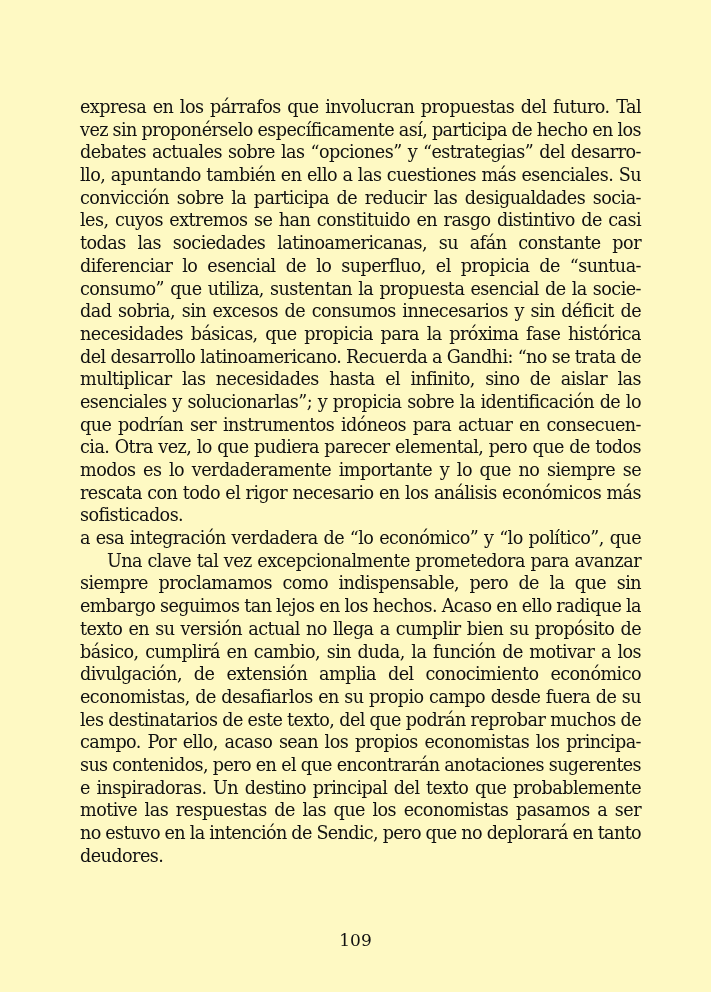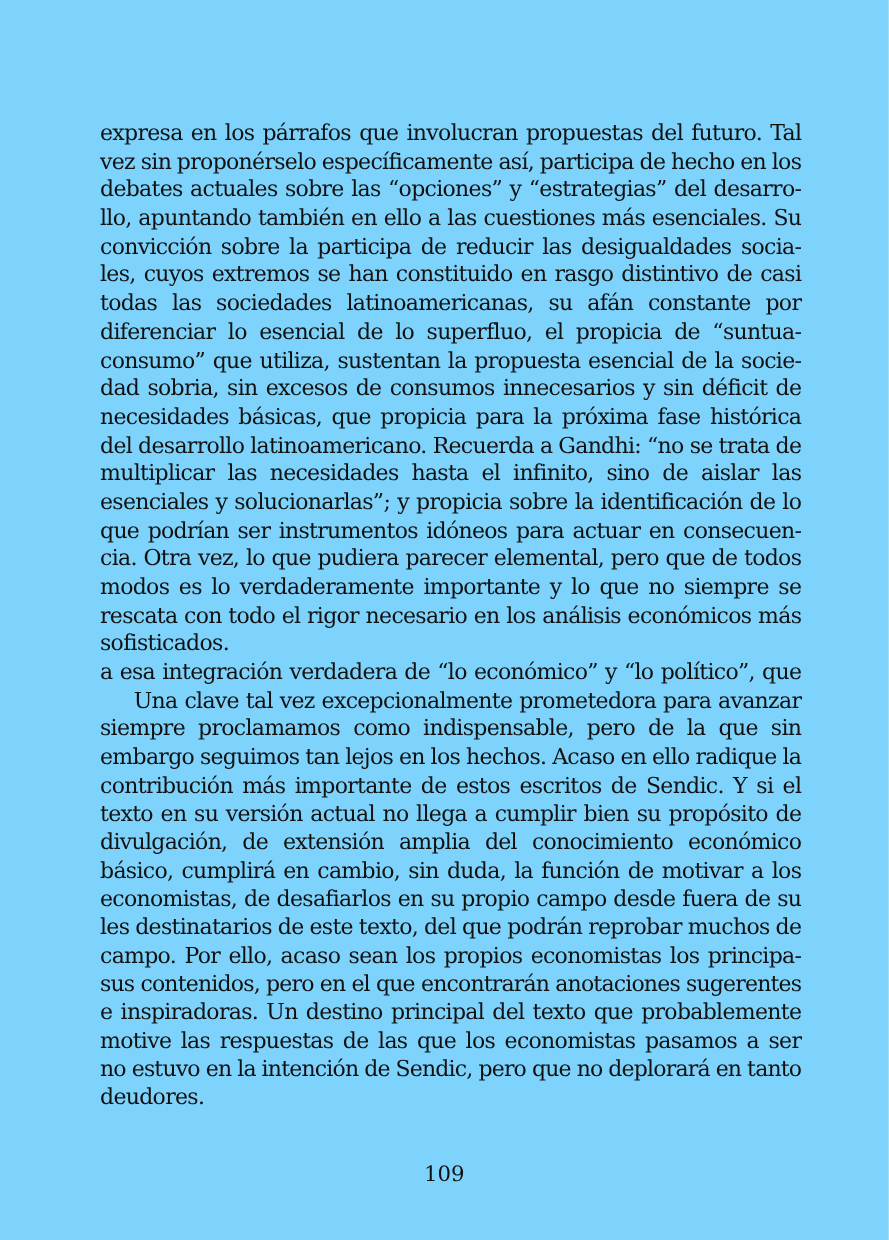--- a/index.html
+++ b/index.html
@@ -1,17 +1,17 @@
 <!DOCTYPE html>
 <html><head>
 <meta charset="utf-8">
 <style>
   html, body { margin: 0; padding: 0; background: #ffffff; }
   body { width: 711px; height: 992px; position: relative; overflow: hidden; }
-  .page { position: absolute; left: 0; top: 0; width: 711px; height: 992px; background: #7dd3fc; }
+  .page { position: absolute; left: 0; top: 0; width: 711px; height: 992px; background: #fef9c3; }
   .text-block {
     position: absolute; left: 80px; top: 96px; width: 561px;
     font-family: "DejaVu Serif", serif; font-size: 17.6px; line-height: 22.7px;
     color: #111111; letter-spacing: -0.55px; word-spacing: -0.5px;
   }
   .line { display: block; white-space: nowrap; height: 22.7px; text-align: justify; text-align-last: justify; }
   .line.last { text-align-last: left; }
   .line.indent { padding-left: 27px; }
   .page-number {
     position: absolute; left: 0; width: 711px; top: 930px; text-align: center;
@@ -42,24 +42,23 @@
         <span class="line">cia. Otra vez, lo que pudiera parecer elemental, pero que de todos</span>
         <span class="line">modos es lo verdaderamente importante y lo que no siempre se</span>
         <span class="line">rescata con todo el rigor necesario en los análisis económicos más</span>
         <span class="line last">sofisticados.</span>
       </div>
       <div>
         <span class="line">a esa integración verdadera de “lo económico” y “lo político”, que</span>
         <span class="line indent">Una clave tal vez excepcionalmente prometedora para avanzar</span>
         <span class="line">siempre proclamamos como indispensable, pero de la que sin</span>
         <span class="line">embargo seguimos tan lejos en los hechos. Acaso en ello radique la</span>
-        <span class="line">contribución más importante de estos escritos de Sendic. Y si el</span>
         <span class="line">texto en su versión actual no llega a cumplir bien su propósito de</span>
+        <span class="line">básico, cumplirá en cambio, sin duda, la función de motivar a los</span>
         <span class="line">divulgación, de extensión amplia del conocimiento económico</span>
-        <span class="line">básico, cumplirá en cambio, sin duda, la función de motivar a los</span>
         <span class="line">economistas, de desafiarlos en su propio campo desde fuera de su</span>
         <span class="line">les destinatarios de este texto, del que podrán reprobar muchos de</span>
         <span class="line">campo. Por ello, acaso sean los propios economistas los principa-</span>
         <span class="line" style="letter-spacing: -0.65px;">sus contenidos, pero en el que encontrarán anotaciones sugerentes</span>
         <span class="line">e inspiradoras. Un destino principal del texto que probablemente</span>
         <span class="line">motive las respuestas de las que los economistas pasamos a ser</span>
         <span class="line" style="letter-spacing: -0.65px;">no estuvo en la intención de Sendic, pero que no deplorará en tanto</span>
         <span class="line last">deudores.</span>
       </div>
     </div>

